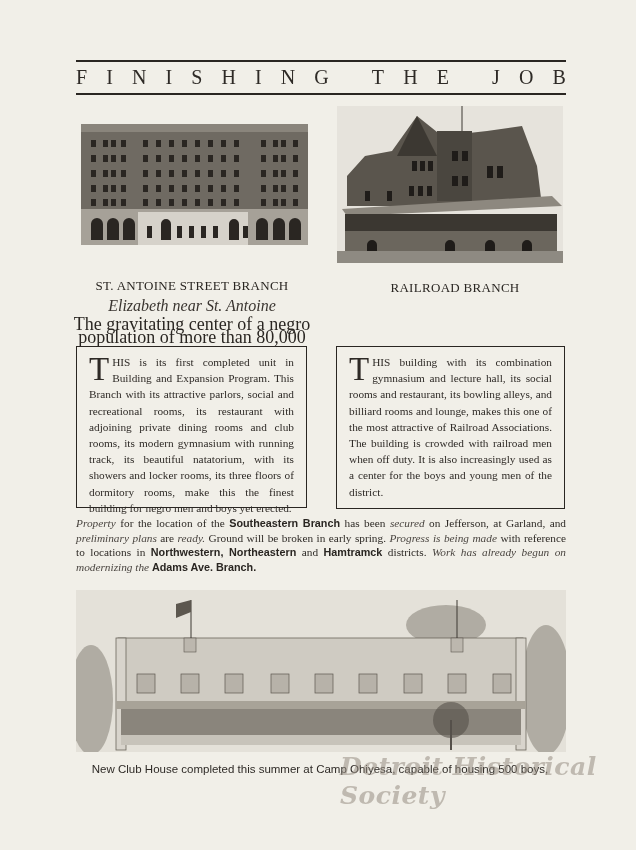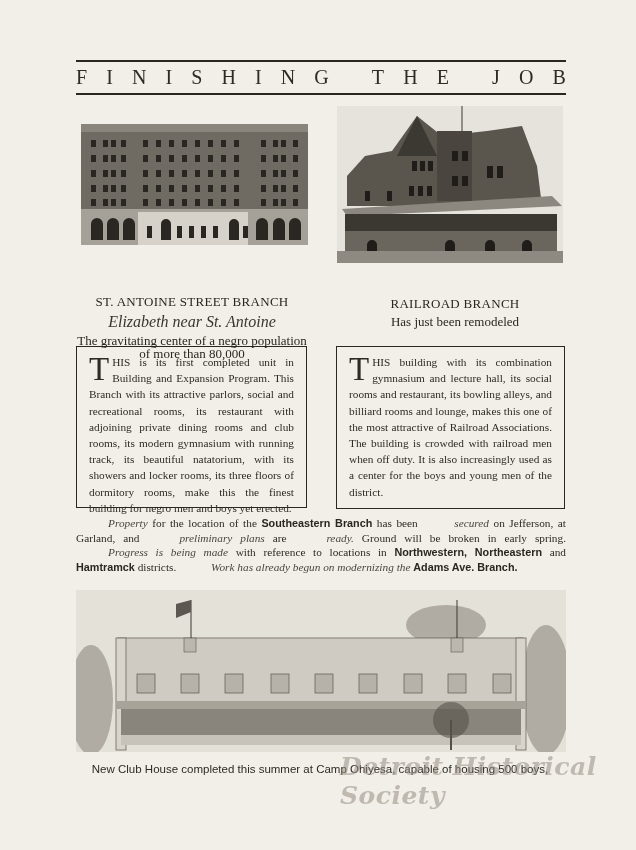--- a/index.html
+++ b/index.html
@@ -8,36 +8,36 @@
     font-family:"DejaVu Serif", serif; color:#2a2622;
   }
   .rule { position:absolute; left:76px; width:490px; background:#2a2622; }
   .title {
     position:absolute; left:76px; width:490px; top:64px; height:26px;
     display:flex; justify-content:space-between; align-items:center;
     font-family:"Liberation Serif", serif; font-size:20px; color:#2e2a26;
   }
   .title span { display:inline-block; }
   .photo { position:absolute; background:#6b655c; overflow:hidden; }
-  .caption { position:absolute; text-align:center; font-family:"Liberation Serif", serif;margin-top:16px; }
+  .caption { position:absolute; text-align:center; font-family:"Liberation Serif", serif; }
   .cap-head { font-size:13px; letter-spacing:0.3px; color:#2a2622; }
   .cap-sub { font-size:16px; font-style:italic; color:#3a3530; margin-top:3px; }
-  .cap-desc { font-size:13px; color:#2a2622; margin-top:3px; line-height:13px; }
+  .cap-desc { font-size:18px; color:#2a2622; margin-top:3px; line-height:13px; }
   .box {
     position:absolute; border:1.5px solid #2a2622; box-sizing:border-box;
     padding:7px 12px 6px 12px; font-family:"Liberation Serif", serif;
     font-size:11.3px; line-height:16.2px; text-align:justify; color:#2e2a26;
   }
   .dropcap { float:left; font-size:33px; line-height:26px; margin:2px 3px 0 0; }
   .para {
     position:absolute; left:76px; width:490px; top:516px;
     font-family:"Liberation Serif", serif; font-size:11.3px; line-height:14.5px;
     text-align:justify; color:#2e2a26;
   }
-  .para i { color:#4a4540;margin-left:32px; }
+  .para i { color:#4a4540; }
   .para b { font-family:Liberation Sans, sans-serif; font-size:10.8px; font-weight:bold; color:#2a2622; }
   .bottom-cap {
     position:absolute; left:70px; width:500px; top:762px; text-align:center;
     font-family:Liberation Sans, sans-serif; font-size:11.5px; line-height:14px; color:#2e2a26;
   }
   .watermark {
     position:absolute; left:340px; top:752px; font-family:"DejaVu Serif", serif;
     font-style:italic; font-weight:bold; font-size:25px; color:rgba(150,140,130,0.55);
     letter-spacing:0.5px;
   }
@@ -203,21 +203,20 @@
   </svg>
 </div>
 
 <div class="caption" style="left:72px;top:278px;width:240px;">
   <div class="cap-head">ST. ANTOINE STREET BRANCH</div>
   <div class="cap-sub">Elizabeth near St. Antoine</div>
   <div class="cap-desc">The gravitating center of a negro population of more than 80,000</div>
 </div>
 <div class="caption" style="left:330px;top:280px;width:250px;">
   <div class="cap-head">RAILROAD BRANCH</div>
-  <div class="cap-desc">Has just been remodeled</div>
 </div>
 
 <div class="box" style="left:76px;top:346px;width:231px;height:162px;">
   <span class="dropcap">T</span><span>HIS is its first completed unit in Building and Expansion Program. This Branch with its attractive parlors, social and recreational rooms, its restaurant with adjoining private dining rooms and club rooms, its modern gymnasium with running track, its beautiful natatorium, with its showers and locker rooms, its three floors of dormitory rooms, make this the finest building for negro men and boys yet erected.</span>
 </div>
 <div class="box" style="left:336px;top:346px;width:229px;height:163px;">
   <span class="dropcap">T</span><span>HIS building with its combination gymnasium and lecture hall, its social rooms and restaurant, its bowling alleys, and billiard rooms and lounge, makes this one of the most attractive of Railroad Associations. The building is crowded with railroad men when off duty.  It is also increasingly used as a center for the boys and young men of the district.</span>
 </div>
 
 <div class="para" id="para"><i>Property</i><span> for the location of the </span><b>Southeastern Branch</b><span> has been </span><i>secured</i><span> on Jefferson, at Garland, and </span><i>preliminary plans</i><span> are </span><i>ready.</i><span>  Ground will be broken in early spring.  </span><i>Progress is being made</i><span> with reference to locations in </span><b>Northwestern, Northeastern</b><span> and </span><b>Hamtramck</b><span> districts.  </span><i>Work has already begun on modernizing the</i><span> </span><b>Adams Ave. Branch.</b></div>

